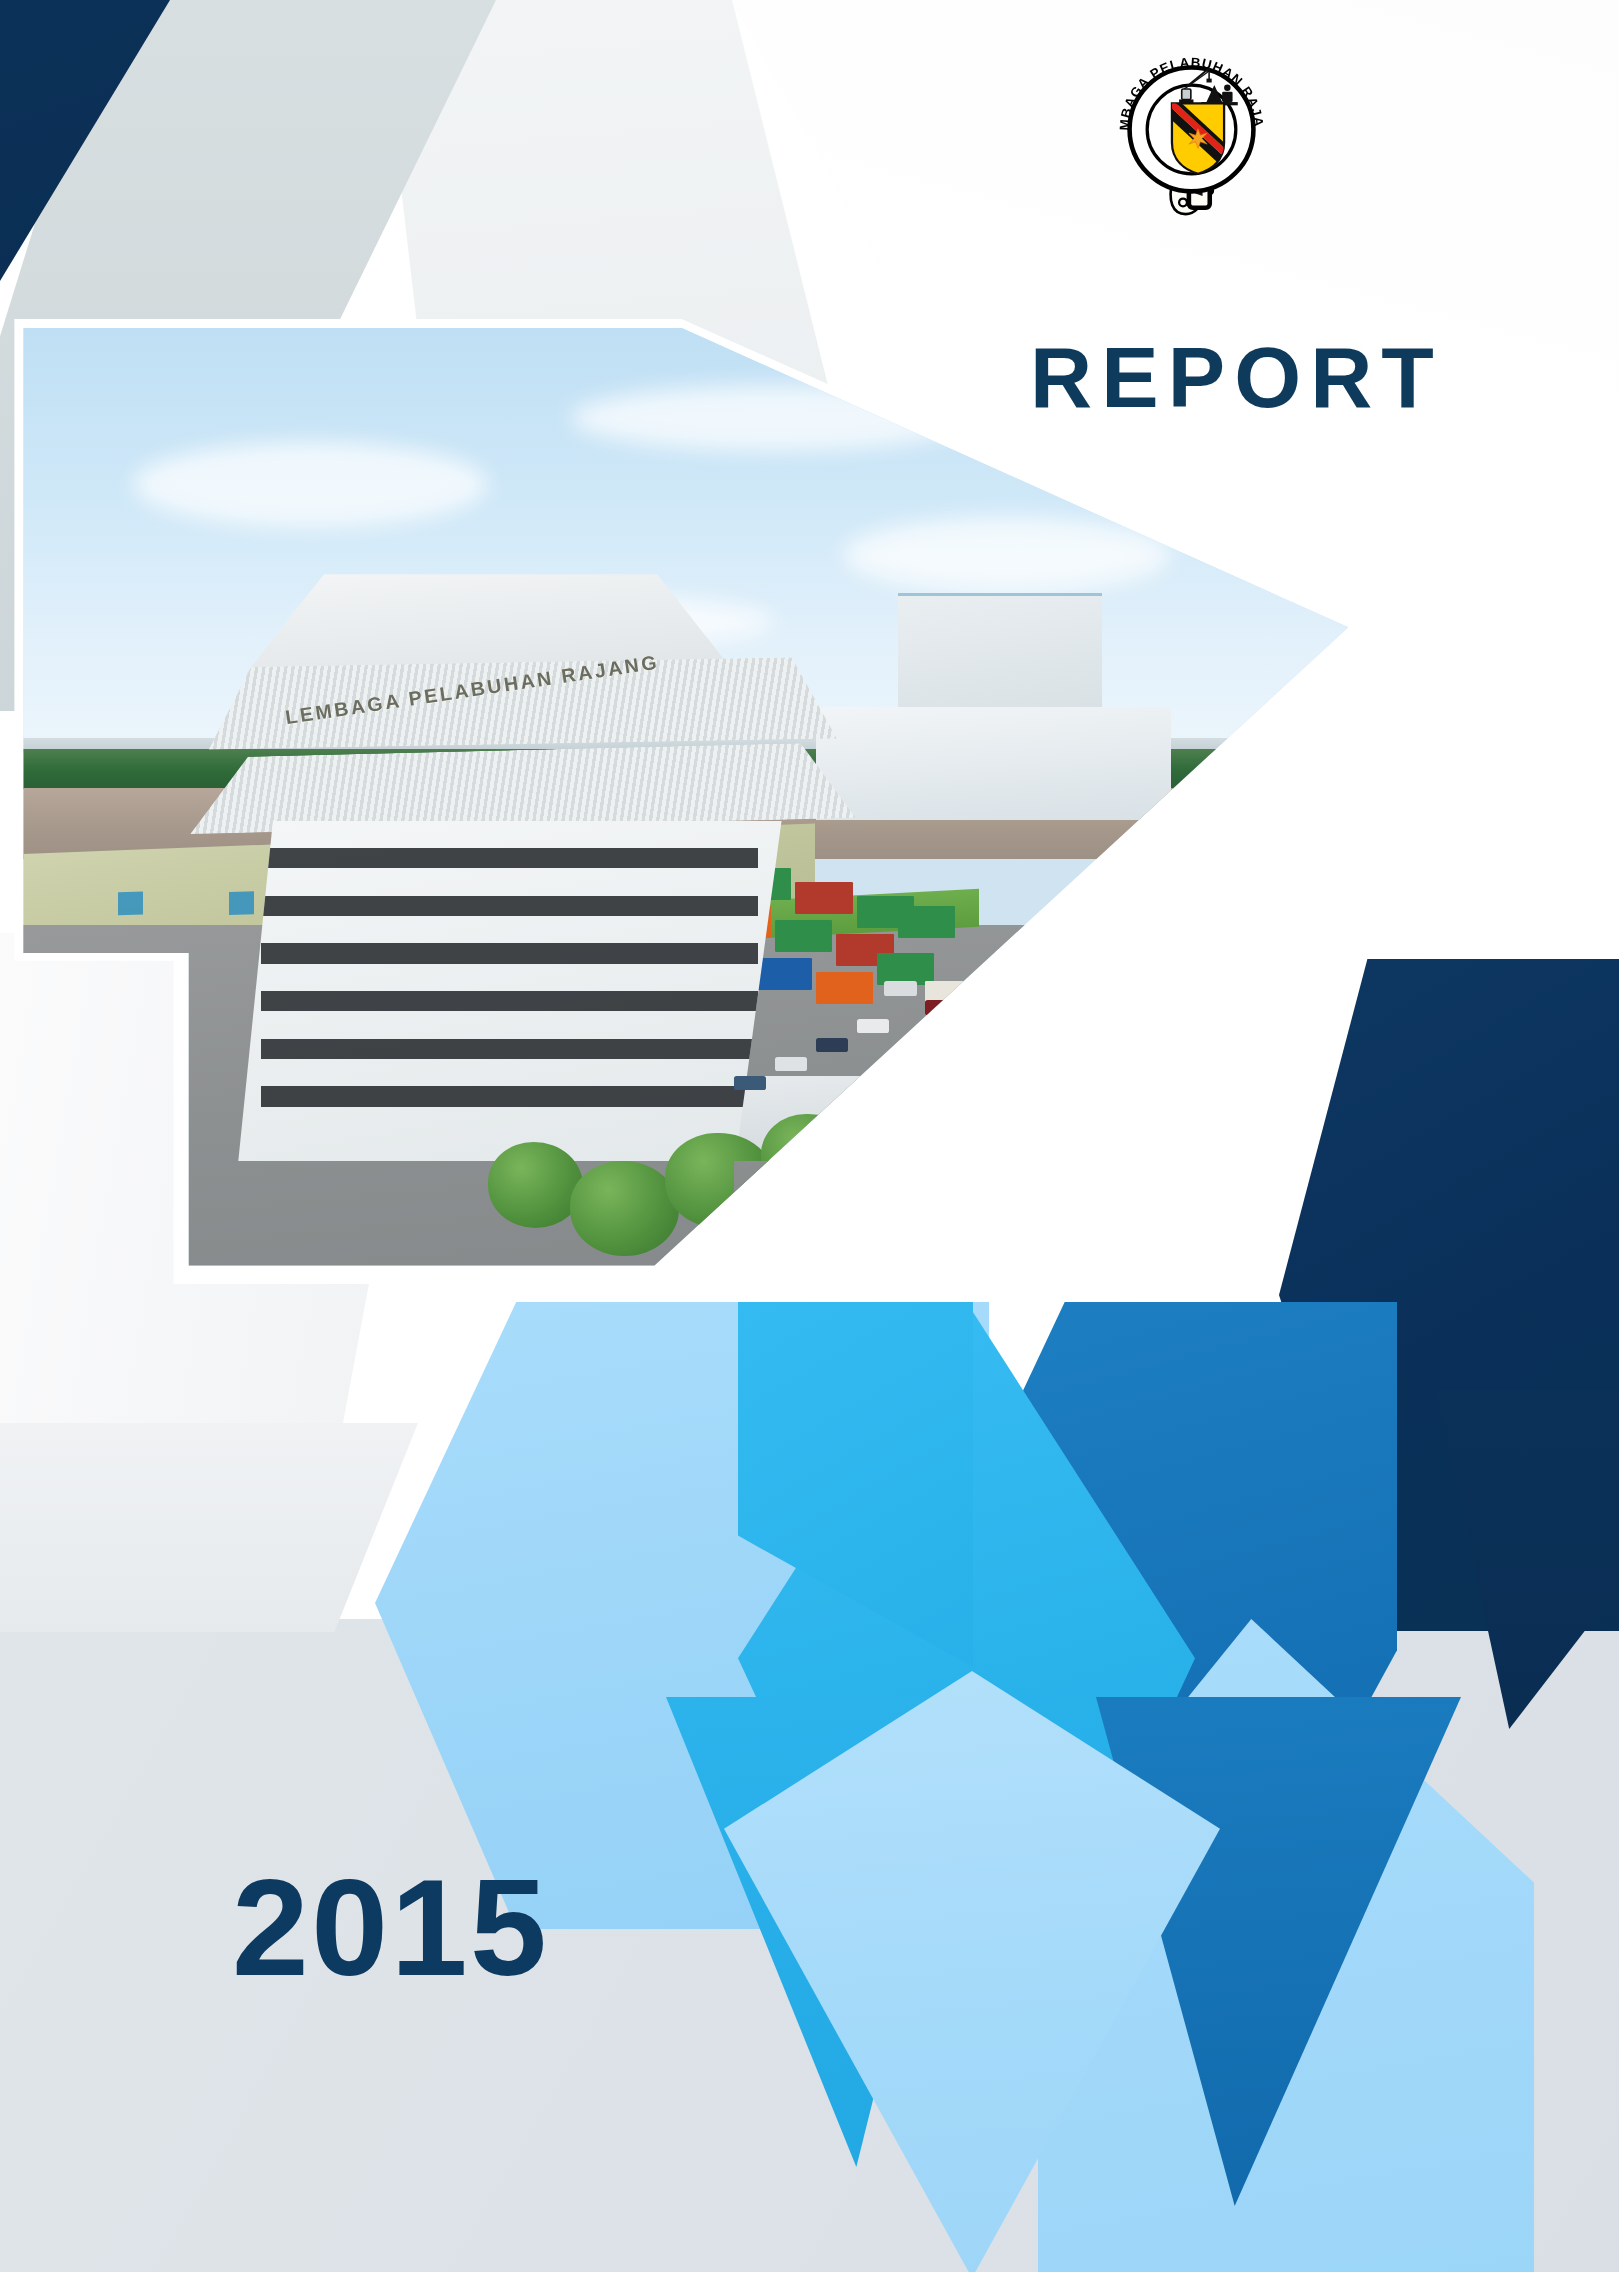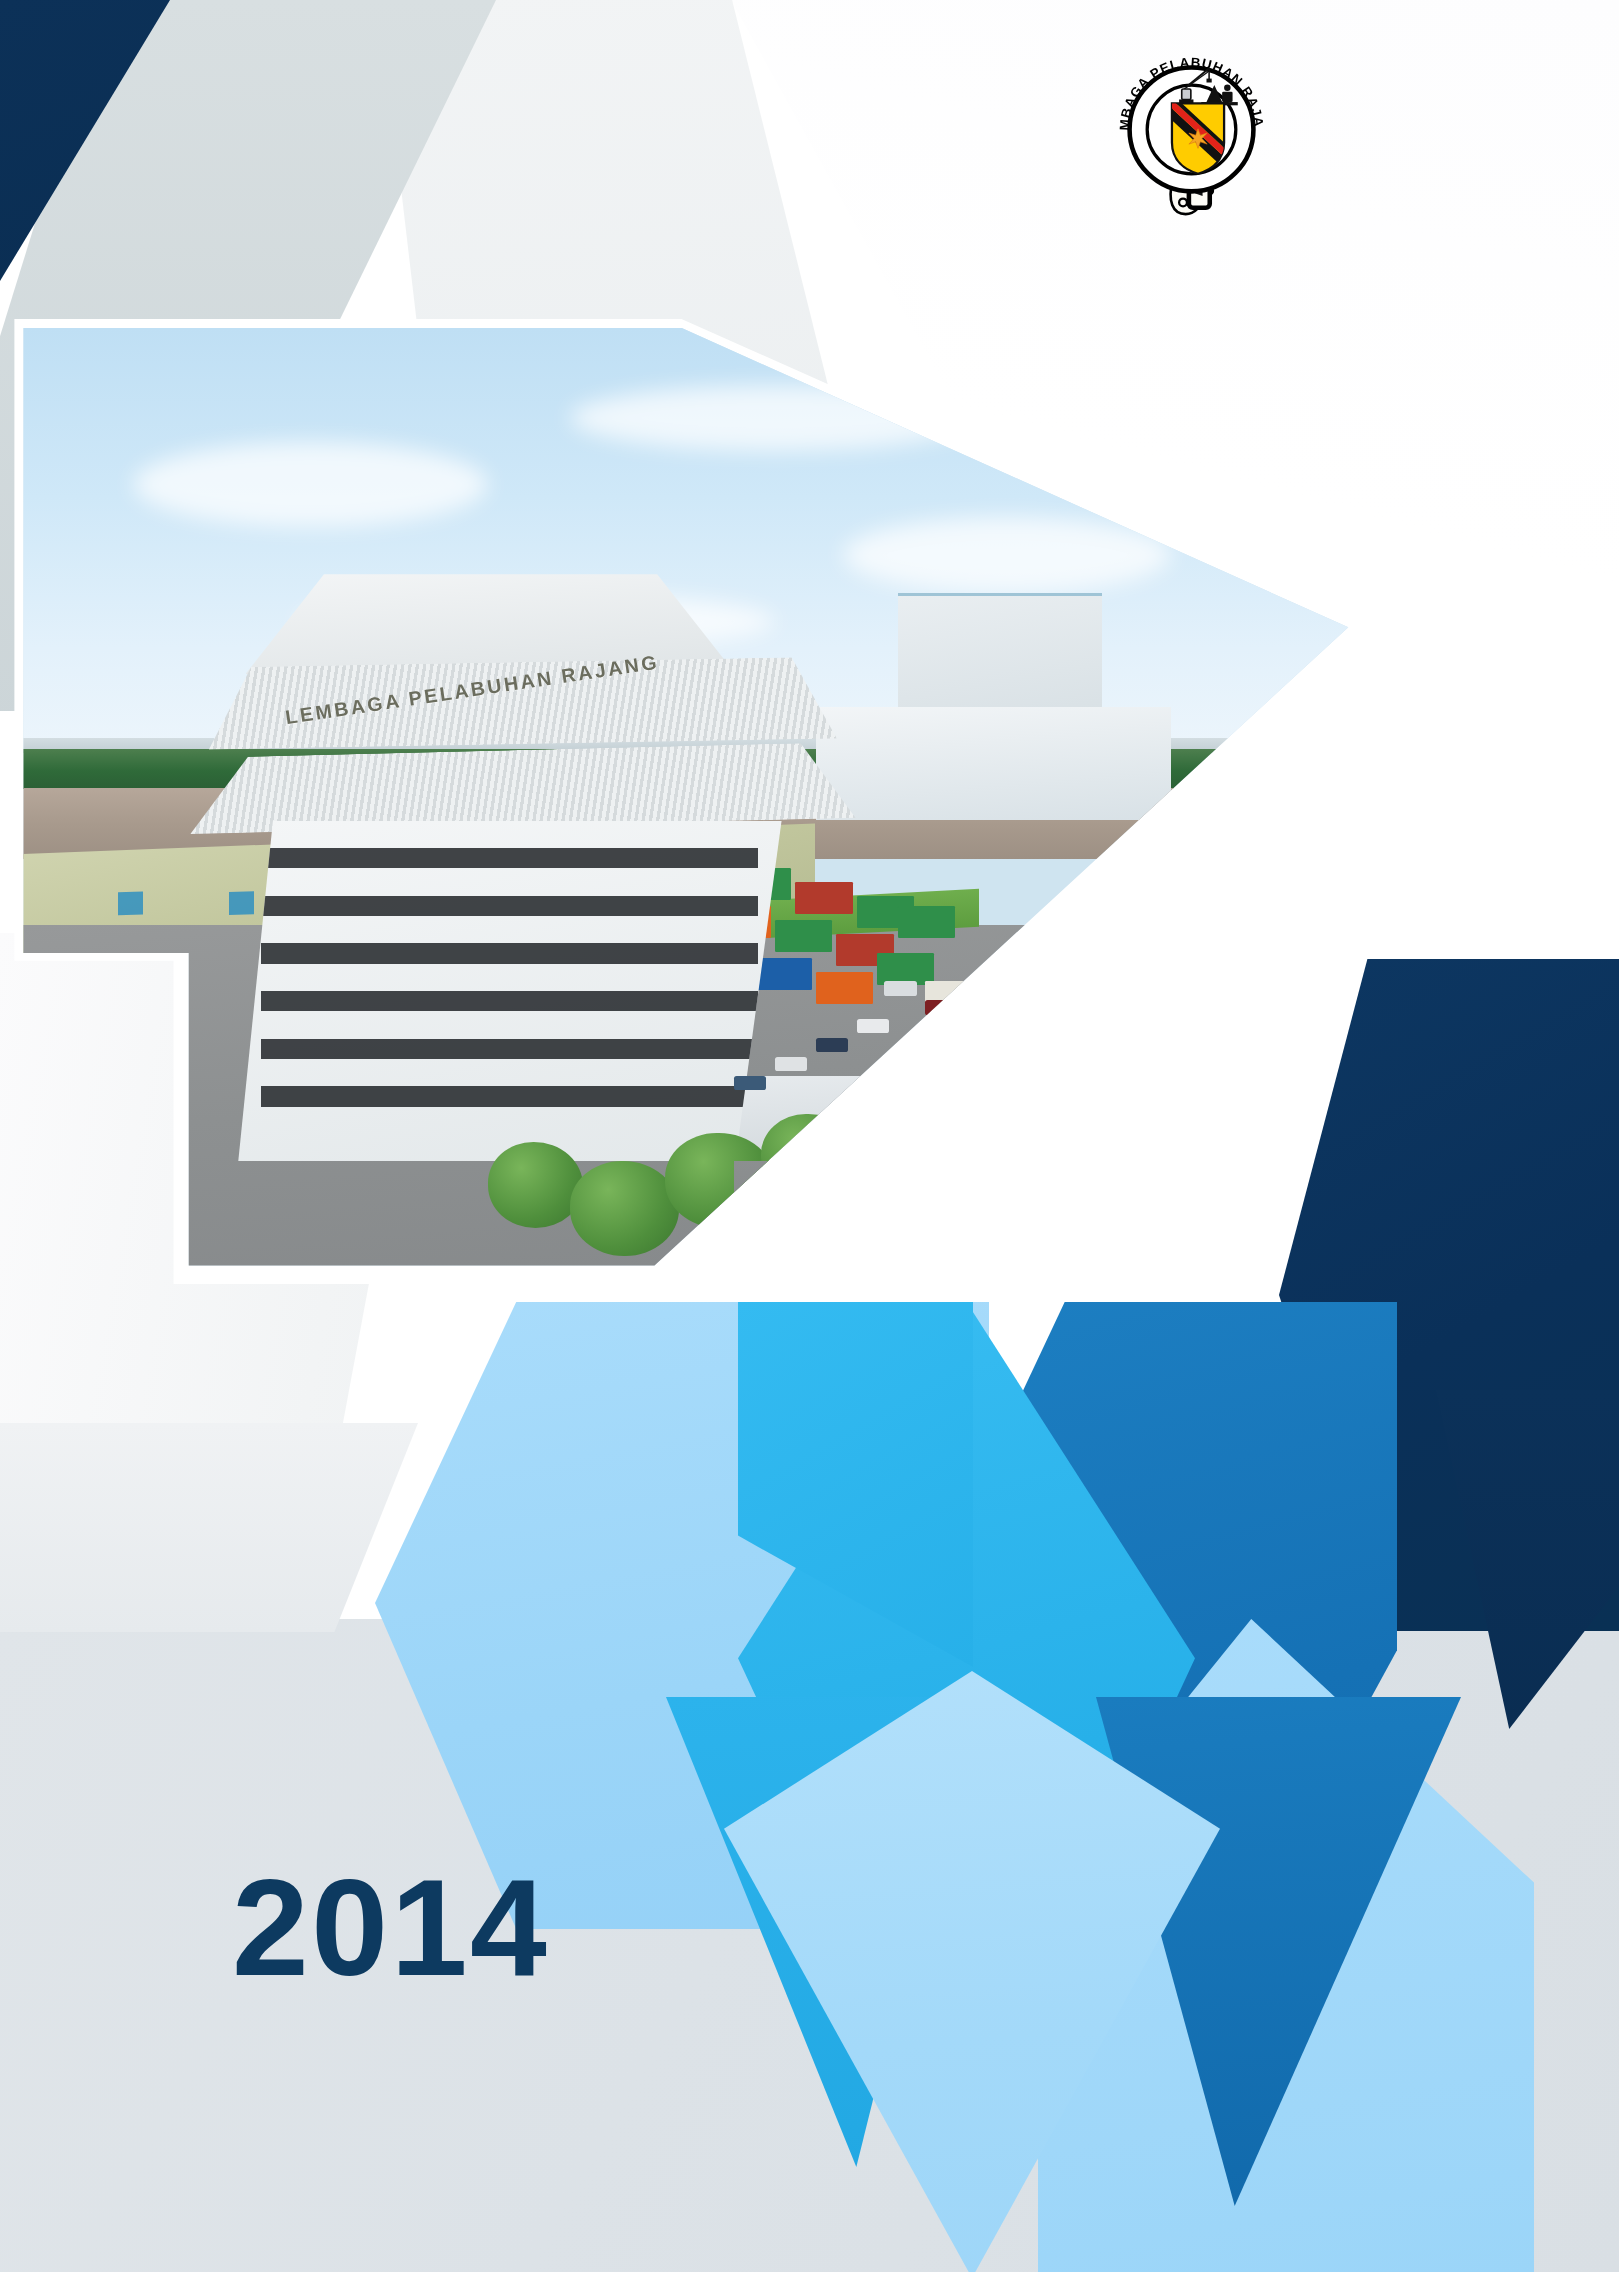--- a/index.html
+++ b/index.html
@@ -383,18 +383,19 @@
           <path d="M95,74 L175,148 L175,156 L95,82 Z" fill="#111111"></path>
         </g>
         <g transform="translate(135,142)">
           <path d="M0,-15 L3.6,-5 L14,-8.5 L6,0 L14,8.5 L3.6,5 L0,15 L-3.6,5 L-14,8.5 L-6,0 L-14,-8.5 L-3.6,-5 Z" fill="#f5a623" stroke="#e07b10" stroke-width="1"></path>
         </g>
       </g>
     </svg>
   </div>
 
   <div class="title-block">
+    <div class="title-line">REPORT</div>
   </div>
 
-  <div class="year">2014</div>
+  <div class="year">2015</div>
 
 </div>
 
 
 </body></html>

